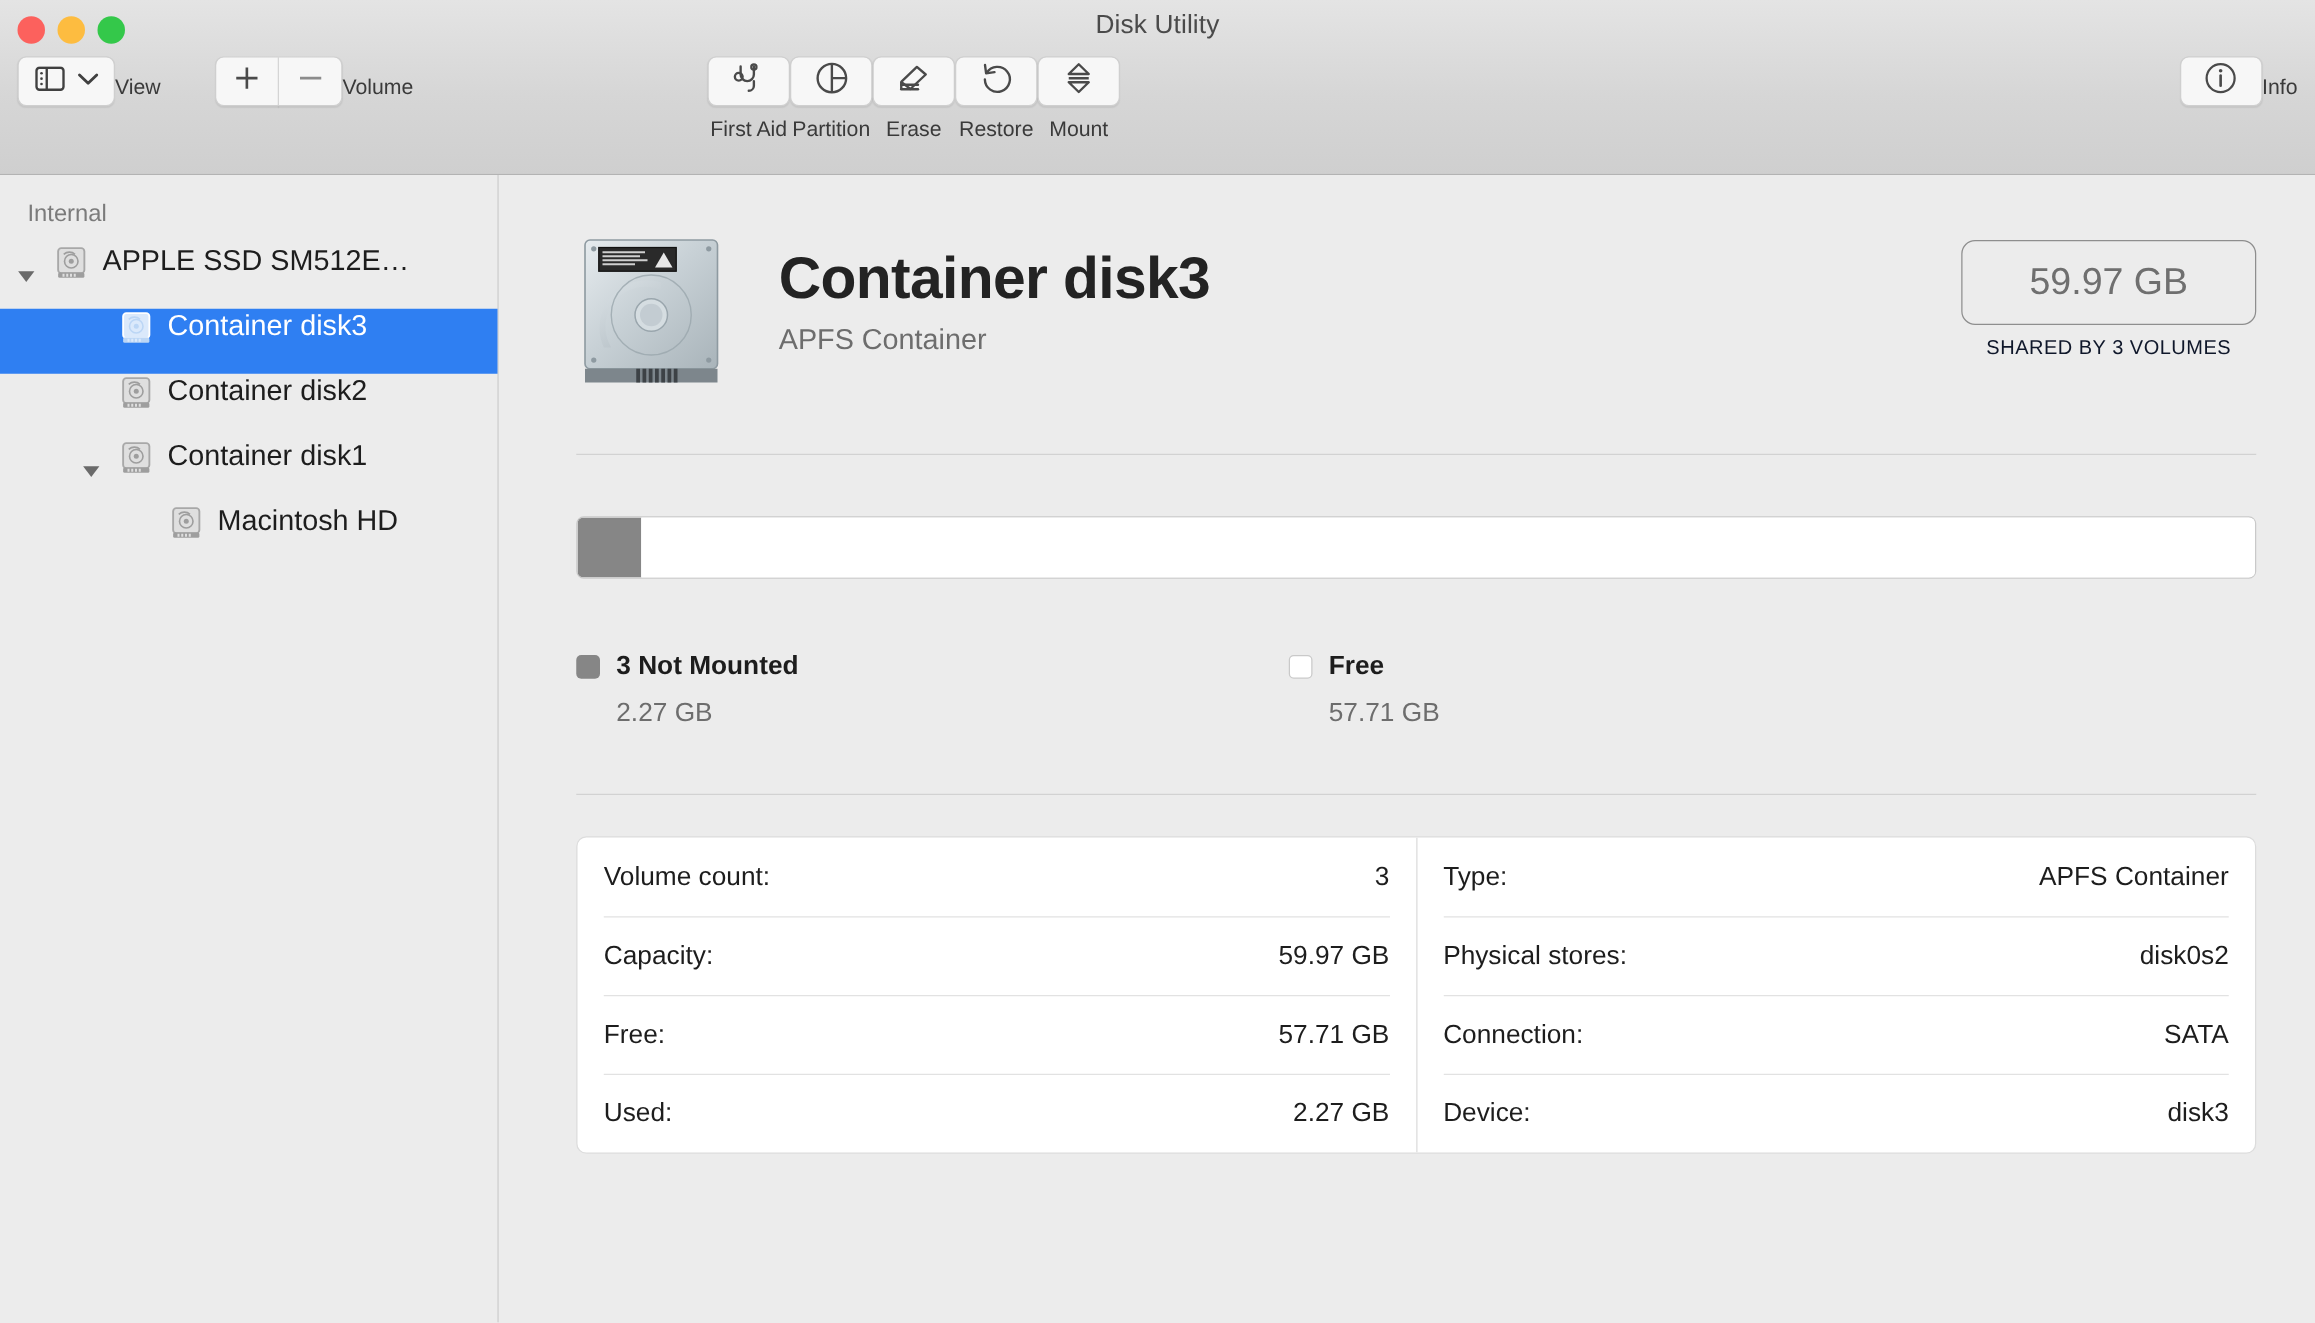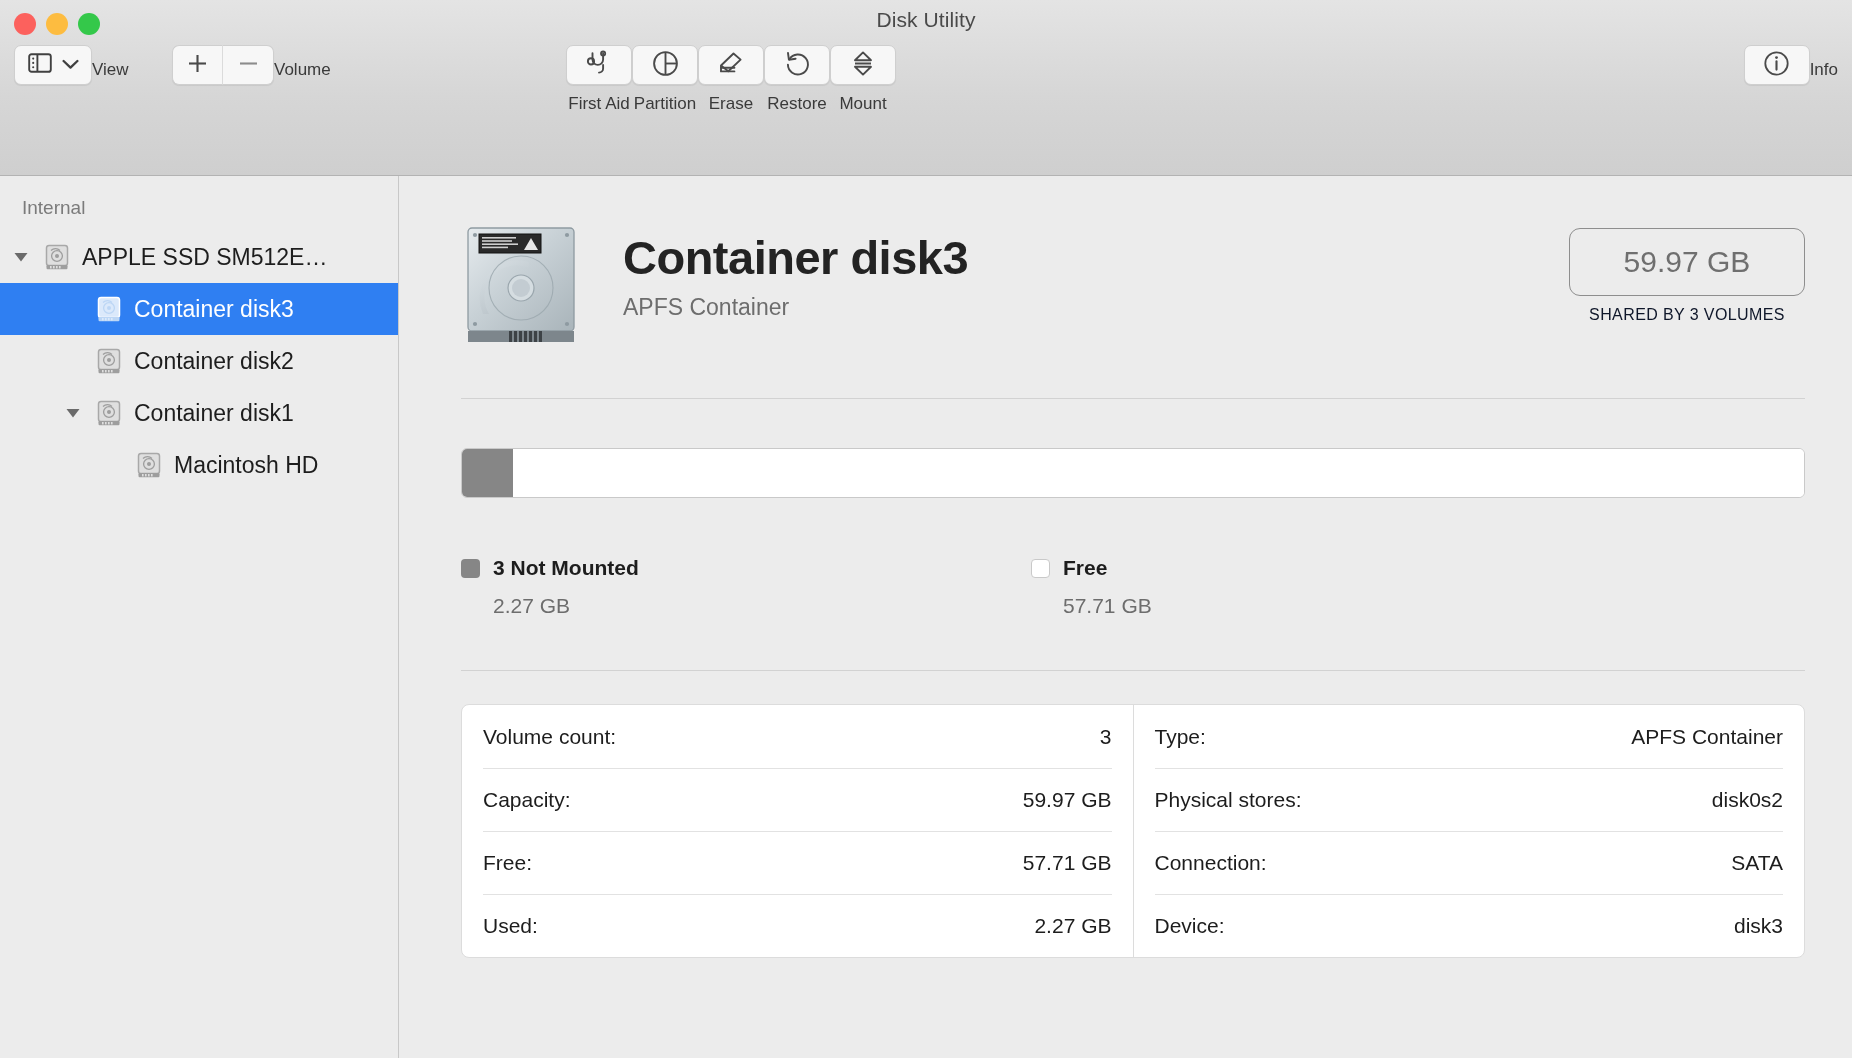--- a/index.html
+++ b/index.html
@@ -9,21 +9,21 @@
     background:#ececec;
     overflow:hidden;
     -webkit-font-smoothing:antialiased;
   }
 
   
   .window { width:1852px; height:1058px; display:flex; flex-direction:column; background:#ececec; }
 
   
   .chrome {
-    height:176px;
+    height:140px;
     background:linear-gradient(to bottom,#e4e4e4 0%,#d6d6d6 55%,#cfcfcf 100%);
     border-bottom:1px solid #b3b3b3;
     position:relative;
     flex:0 0 auto;
   }
   .title {
     position:absolute; top:8px; left:0; right:0;
     text-align:center; font-size:21px; color:#4a4a4a; letter-spacing:.1px;
   }
   .lights { position:absolute; top:13px; left:14px; display:flex; gap:10px; }
@@ -71,21 +71,21 @@
   .sidebar {
     width:399px; flex:0 0 399px;
     background:#ececec;
     border-right:1px solid #c8c8c8;
     padding-top:21px;
   }
   .side-head {
     font-size:19px; color:#7b7b7b; padding-left:22px; margin-bottom:12px;
   }
   .row {
-    height:52px; display:flex; align-items:center; gap:10px;
+    height:52px; display:flex; gap:10px;
     font-size:23px; color:#1d1d1d; position:relative;
   }
   .row.sel { background:#2f7ff2; color:#fff; }
   .tw {
     width:22px; flex:0 0 22px; display:flex; align-items:center; justify-content:center;
   }
   .tw svg { display:block; }
   .indent-1 { padding-left:10px; }
   .indent-2 { padding-left:62px; }
   .indent-3 { padding-left:102px; }

